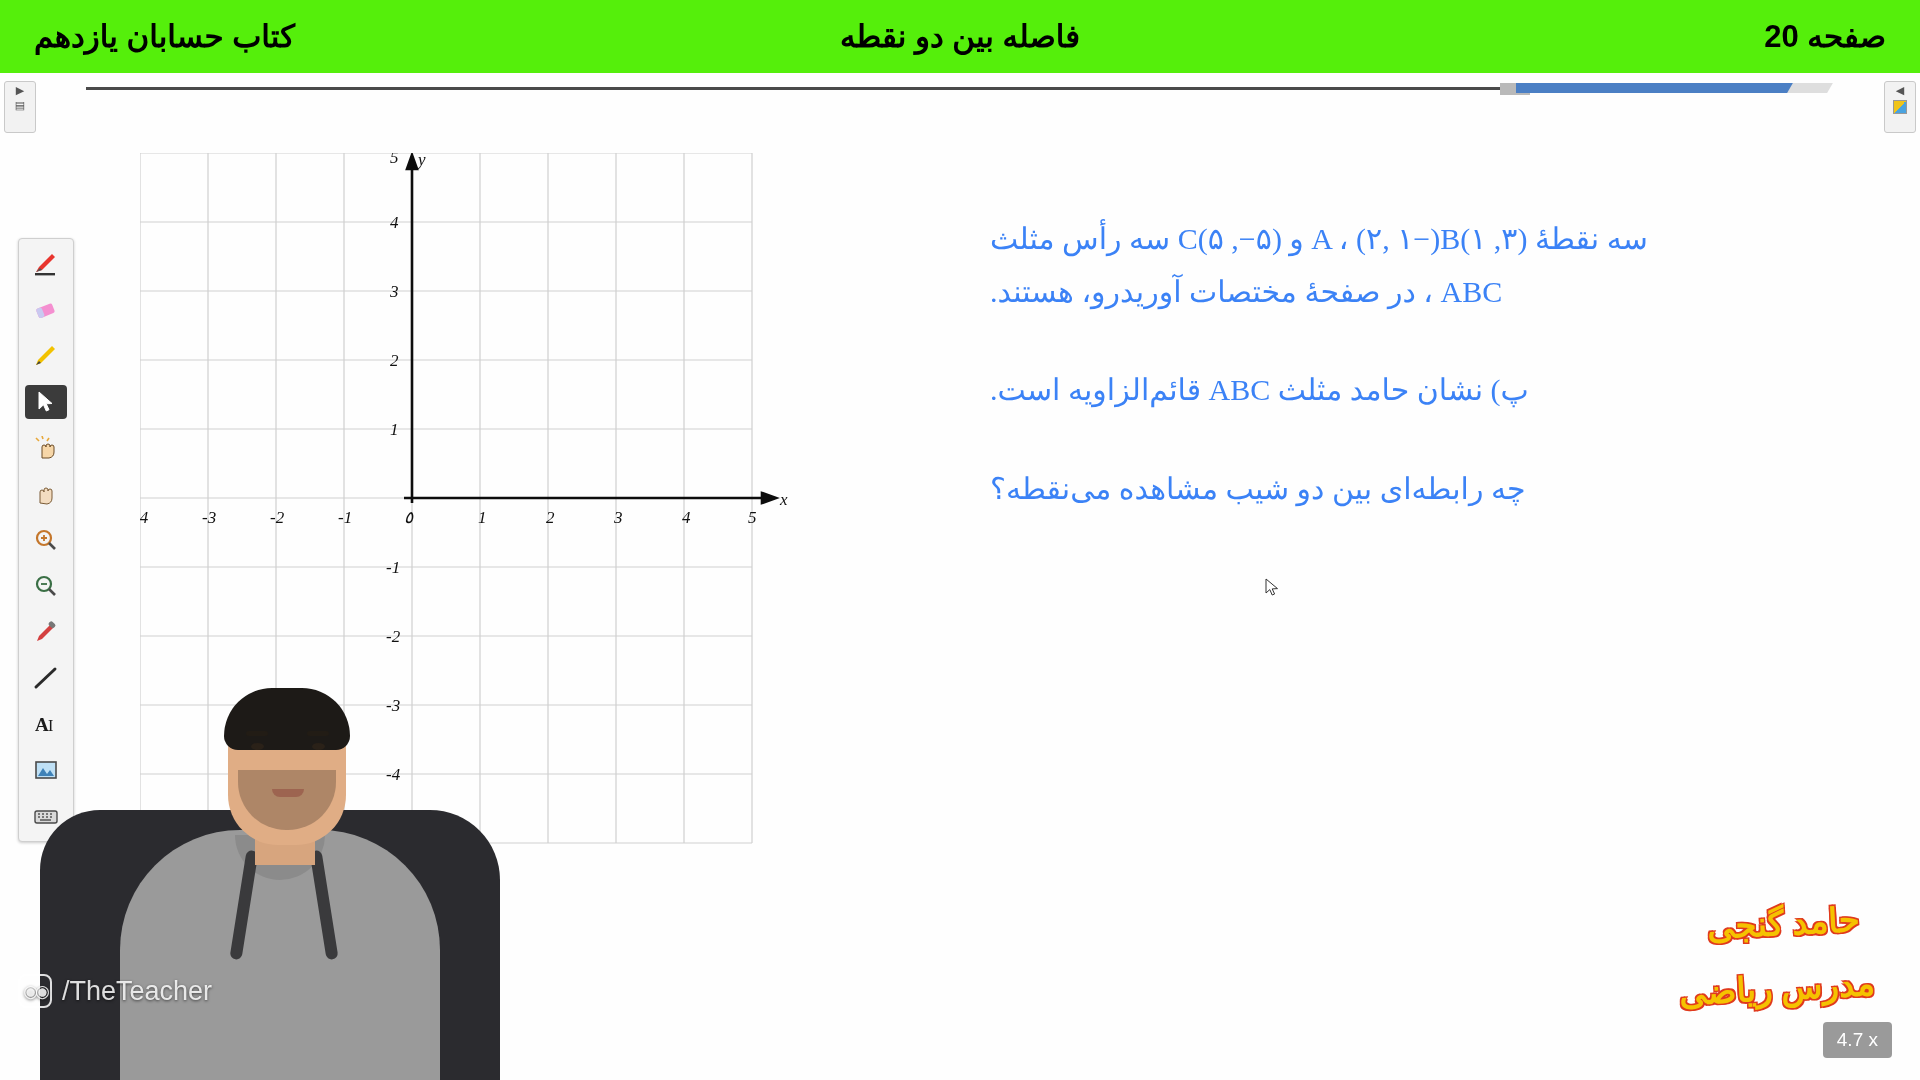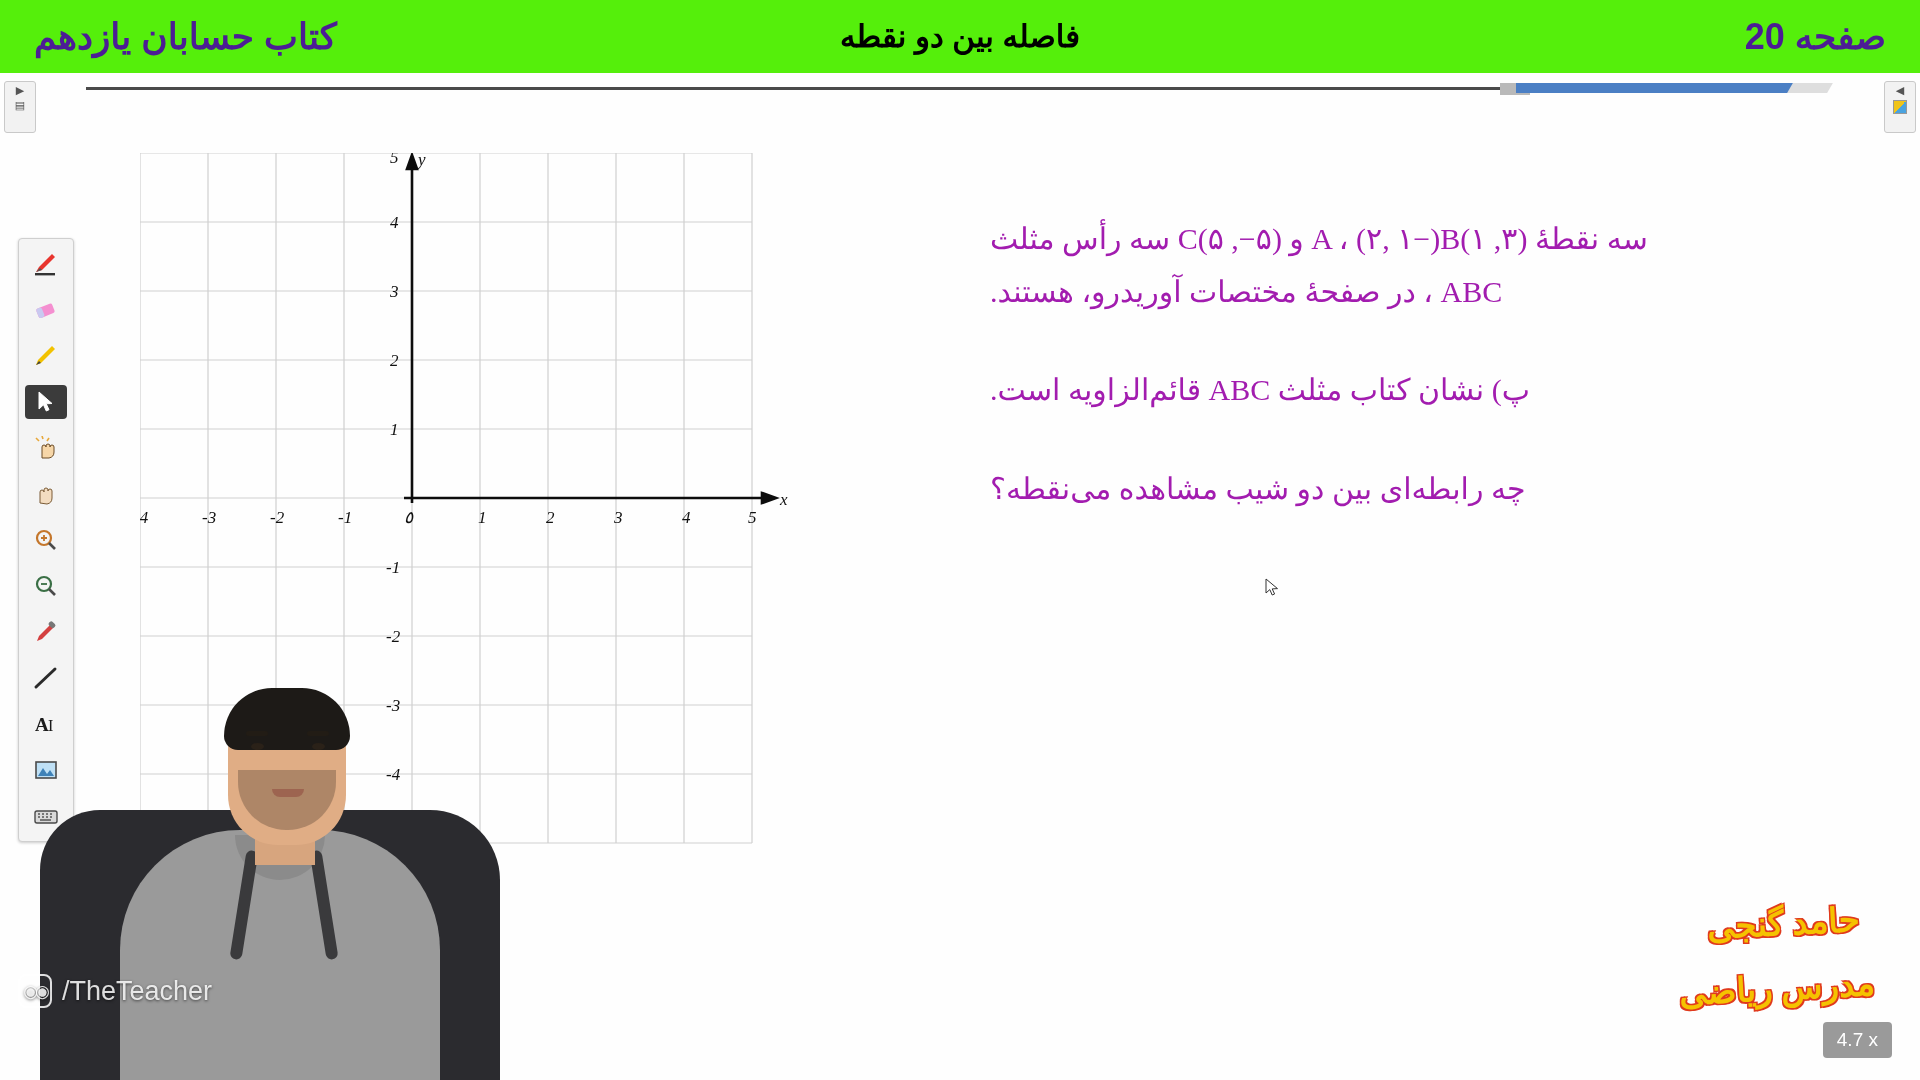--- a/index.html
+++ b/index.html
@@ -23,23 +23,23 @@
     top: 0; left: 0;
     width: 1920px; height: 73px;
     background: #55ef0b;
     display: flex;
     align-items: center;
     justify-content: space-between;
     direction: rtl;
     padding: 0 34px;
   }
   .header-item {
-    font-size: 36px;
+    font-size: 31px;
     font-weight: bold;
-    color: #4c1d95;
+    color: #000000;
     white-space: nowrap;
     letter-spacing: 0.5px;
   }
   .header-center {
     position: absolute;
     left: 0; right: 0;
     text-align: center;
     font-size: 31px;
     font-weight: bold;
     color: #000;
@@ -157,21 +157,21 @@
   }
   .grid-svg { display: block; }
 
   
   .text-panel {
     position: absolute;
     top: 140px; right: 70px;
     width: 860px;
     direction: rtl;
     text-align: left;
-    color: #a21caf;
+    color: #3b82f6;
   }
   .text-line {
     font-family: "Liberation Serif", serif;
     font-size: 30px;
     line-height: 1.75;
     text-align: left;
     white-space: nowrap;
   }
   .para-gap { height: 46px; }
 
@@ -483,21 +483,21 @@
         <text class="axlab" x="474" y="370">3</text>
         <text class="axlab" x="542" y="370">4</text>
         <text class="axlab" x="608" y="370">5</text>
       </svg>
     </div>
 
     <div class="text-panel">
       <div class="text-line">سه نقطهٔ (۳, ۱)A ، (۲, ۱−)B و (۵−, ۵)C سه رأس مثلث</div>
       <div class="text-line">ABC ، در صفحهٔ مختصات آورید‌رو، هستند.</div>
       <div class="para-gap"></div>
-      <div class="text-line">پ) نشان کتاب مثلث ABC قائم‌الزاویه است.</div>
+      <div class="text-line">پ) نشان حامد مثلث ABC قائم‌الزاویه است.</div>
       <div class="para-gap"></div>
       <div class="text-line">چه رابطه‌ای بین دو شیب مشاهده می‌نقطه؟</div>
     </div>
 
     <div class="signature" id="sig-name">حامد گنجی</div>
     <div class="signature" id="sig-role">مدرس ریاضی</div>
 
     <svg class="cursor-svg" width="18" height="22" viewBox="0 0 18 22">
       <path d="M1 1 L1 15 L4.8 11.6 L7.2 17 L9.6 16 L7.2 10.9 L12.5 10.6 Z" fill="#ffffff" stroke="#333" stroke-width="1"></path>
     </svg>

